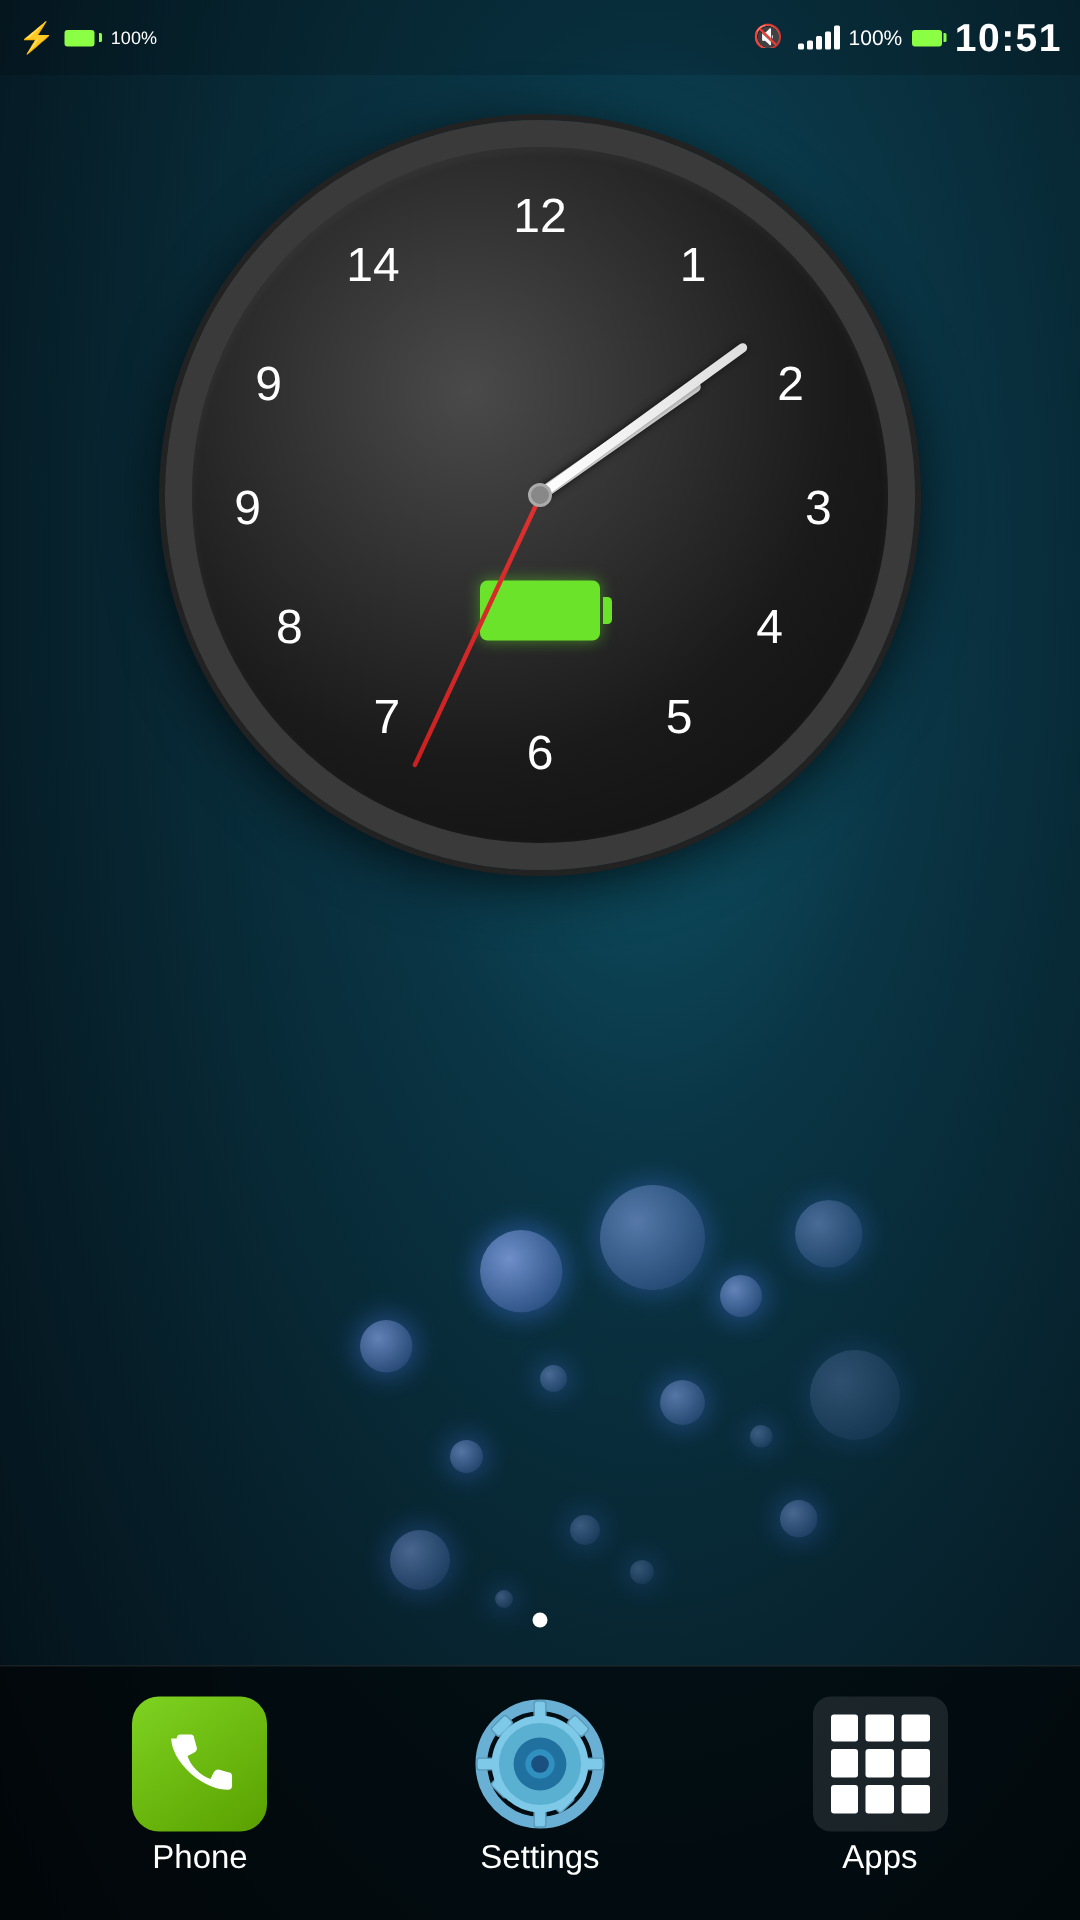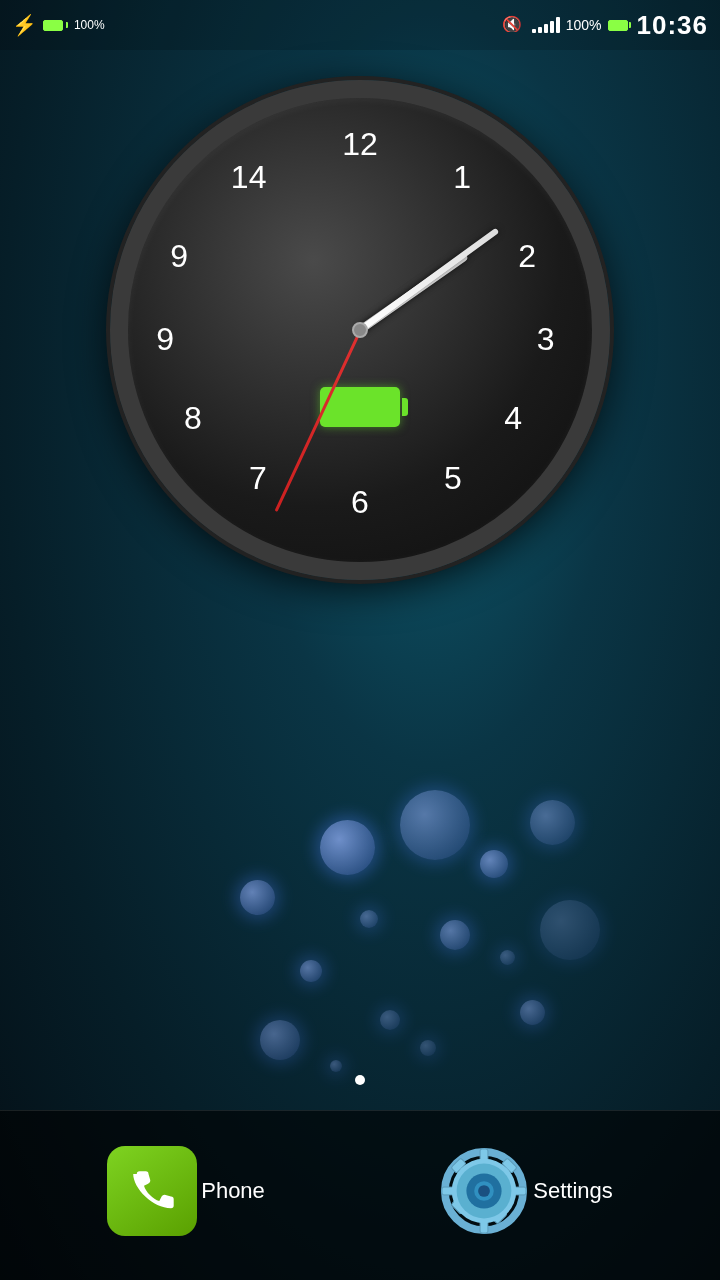--- a/index.html
+++ b/index.html
@@ -260,20 +260,21 @@
       display: flex;
       align-items: center;
       justify-content: space-around;
       padding: 10px 20px 20px;
       z-index: 50;
       border-top: 1px solid rgba(255,255,255,0.1);
     }
 
     .dock-item {
       display: flex;
+      flex-direction: column;
       align-items: center;
       gap: 4px;
       cursor: pointer;
     }
 
     .dock-icon {
       width: 90px;
       height: 90px;
       border-radius: 18px;
       display: flex;
@@ -392,21 +393,21 @@
       <div class="signal-bar" style="height:16px;"></div>
     </div>
 
     <span class="battery-text">100%</span>
 
     <div class="status-battery">
       <div class="sb-body"></div>
       <div class="sb-tip"></div>
     </div>
 
-    <span class="status-time">10:36</span>
+    <span class="status-time">10:51</span>
   </div>
 </div>
 
 <div class="clock-widget">
   <div class="clock-face">
 
     <div class="clock-numbers">
 
       <span class="clock-num" style="top:10%;left:50%;">12</span>
 
@@ -484,14 +485,30 @@
 
         <circle cx="45" cy="45" r="18" fill="#2070a0"></circle>
 
         <circle cx="45" cy="45" r="10" fill="#3090c0"></circle>
         <circle cx="45" cy="45" r="6" fill="#1a5080"></circle>
       </svg>
     </div>
     <span class="dock-label">Settings</span>
   </div>
 
+  <div class="dock-item">
+    <div class="dock-icon" style="background:transparent;">
+      <div class="apps-grid">
+        <div class="apps-grid-dot"></div>
+        <div class="apps-grid-dot"></div>
+        <div class="apps-grid-dot"></div>
+        <div class="apps-grid-dot"></div>
+        <div class="apps-grid-dot"></div>
+        <div class="apps-grid-dot"></div>
+        <div class="apps-grid-dot"></div>
+        <div class="apps-grid-dot"></div>
+        <div class="apps-grid-dot"></div>
+      </div>
+    </div>
+    <span class="dock-label">Apps</span>
+  </div>
 
 </div>
 
 </body></html>

